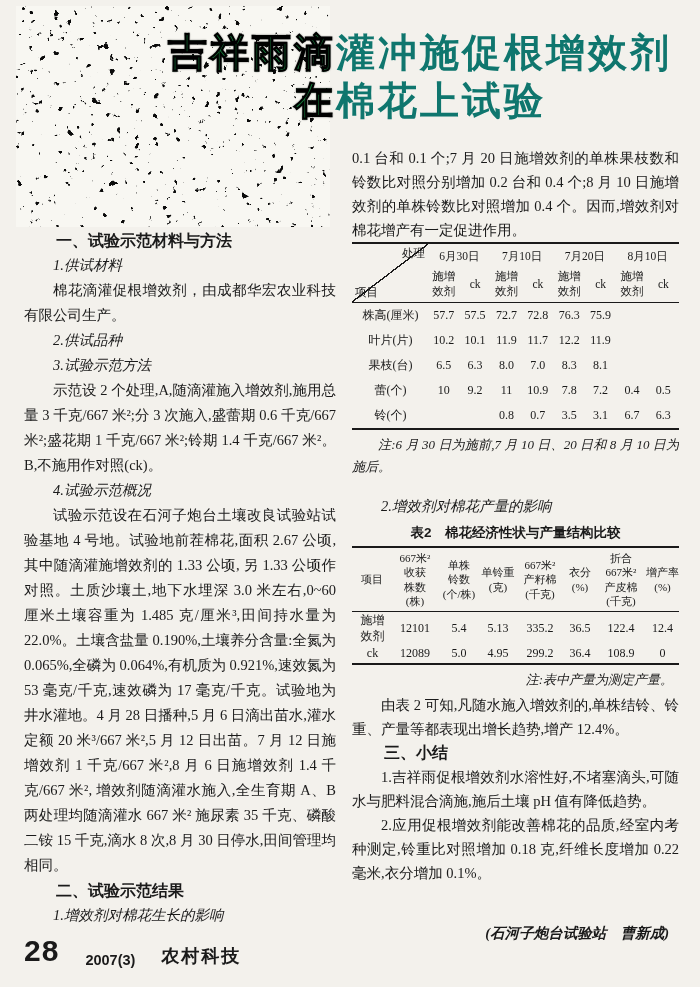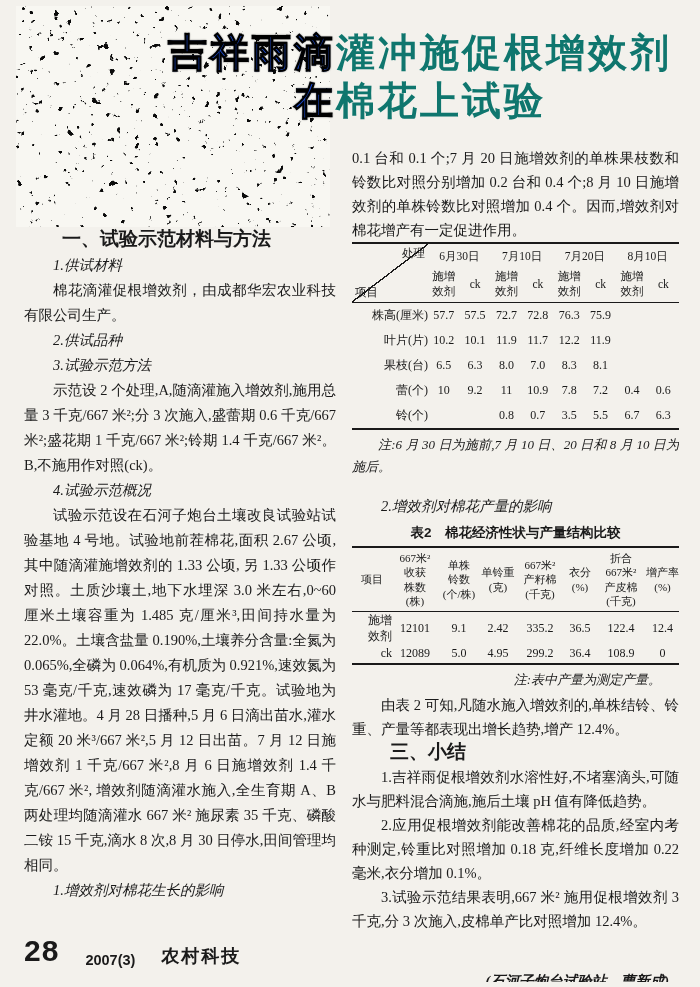--- a/index.html
+++ b/index.html
@@ -9,52 +9,52 @@
     font-family:"Liberation Serif","DejaVu Serif",serif;
   }
   
   .photo{position:absolute;left:16px;top:6px;width:314px;height:221px;background:#0b0b0b;overflow:hidden;}
   .photo svg{display:block;}
   
   .title-line{position:absolute;white-space:nowrap;font-family:"Liberation Sans","DejaVu Sans",sans-serif;
     font-weight:800;font-size:39px;letter-spacing:3px;z-index:5;}
   .title-1{left:168px;top:26px;}
   .title-2{left:294px;top:74px;}
-  .t-hollow{color:#1d4ed8;-webkit-text-stroke:1px #000;text-shadow:0 0 2px #000;}
+  .t-hollow{color:#15803d;-webkit-text-stroke:1px #000;text-shadow:0 0 2px #000;}
   .t-solid{color:#0f766e;}
   
   .col{position:absolute;text-align:justify;}
   .col-left{left:24px;top:228px;width:312px;height:706px;overflow:hidden;font-size:14.5px;line-height:25px;}
   .col-right{left:352px;top:146px;width:327px;height:836px;overflow:hidden;font-size:14.5px;}
   .col-right .blk{line-height:24px;}
   .blk{margin:0;}
-  .blk.h1{font-weight:700;font-family:Liberation Mono, monospace;font-size:19px;text-indent:2em;}
+  .blk.h1{font-weight:700;font-family:Liberation Serif, serif;font-size:16px;text-indent:2em;}
   .blk.h2{font-style:italic;font-size:14.5px;text-indent:2em;}
   .blk.p{text-indent:2em;}
   .blk.p0{text-indent:0;}
   .blk.byline{font-style:italic;text-align:right;padding-right:10px;font-weight:600;margin-top:36px;}
   
   .tbl-caption{font-weight:700;font-family:"Liberation Sans","DejaVu Sans",sans-serif;
     font-size:13.5px;text-align:center;margin:6px 0 4px;text-indent:0;}
   table{border-collapse:collapse;width:100%;table-layout:fixed;
     border-top:2px solid #1a1a1a;border-bottom:2px solid #1a1a1a;}
   thead{border-bottom:1.5px solid #1a1a1a;}
   th,td{font-weight:normal;padding:1px 0;text-align:center;font-size:12px;line-height:1.3;white-space:pre-line;vertical-align:middle;}
-  td.rl{text-align:right;padding-left:1px;}
+  td.rl{text-align:center;padding-left:1px;}
   .t1 td{height:23px;}
   .t1 th.date{font-size:11.5px;white-space:nowrap;padding-top:4px;}
   .t1 th.sub{font-size:11.5px;}
   .diag{position:relative;height:56px;
     background:linear-gradient(to bottom right,transparent calc(50% - 0.7px),#1a1a1a calc(50% - 0.7px),#1a1a1a calc(50% + 0.7px),transparent calc(50% + 0.7px));}
   .diag .c-tr{position:absolute;top:2px;right:3px;font-size:11.5px;}
   .diag .c-bl{position:absolute;bottom:2px;left:3px;font-size:11.5px;}
   .t2 th{font-size:11px;padding:3px 0;}
   .t2 td{font-size:12px;}
   .tbl-note{font-size:13px;font-style:italic;text-indent:2em;line-height:22px;margin:4px 0 16px;text-align:justify;}
-  .tbl-note.right{text-align:right;text-indent:0;padding-right:2px;margin:4px 16px 2px;}
+  .tbl-note.right{text-align:right;text-indent:0;padding-right:2px;margin:4px 4px 2px;}
   
   .footer{position:absolute;left:24px;top:934px;display:flex;align-items:flex-end;gap:26px;
     font-family:"Liberation Sans","DejaVu Sans",sans-serif;font-weight:800;}
   .pageno{font-size:30px;letter-spacing:1px;}
   .issue{font-size:14.5px;}
   .journal{font-size:18px;letter-spacing:2px;}
 </style>
 </head>
 <body>
 
@@ -80,20 +80,21 @@
 
 <div class="col col-left">
     <div class="blk h1">一、试验示范材料与方法</div>
     <div class="blk h2">1.供试材料</div>
     <div class="blk p">棉花滴灌促根增效剂，由成都华宏农业科技有限公司生产。</div>
     <div class="blk h2">2.供试品种</div>
     <div class="blk h2">3.试验示范方法</div>
     <div class="blk p">示范设 2 个处理,A,随滴灌施入增效剂,施用总量 3 千克/667 米²;分 3 次施入,盛蕾期 0.6 千克/667 米²;盛花期 1 千克/667 米²;铃期 1.4 千克/667 米²。B,不施用作对照(ck)。</div>
     <div class="blk h2">4.试验示范概况</div>
     <div class="blk p">试验示范设在石河子炮台土壤改良试验站试验基地 4 号地。试验地前茬棉花,面积 2.67 公顷,其中随滴灌施增效剂的 1.33 公顷, 另 1.33 公顷作对照。土质沙壤土,地下水埋深 3.0 米左右,0~60 厘米土壤容重为 1.485 克/厘米³,田间持水量为 22.0%。土壤含盐量 0.190%,土壤养分含量:全氮为 0.065%,全磷为 0.064%,有机质为 0.921%,速效氮为 53 毫克/千克,速效磷为 17 毫克/千克。试验地为井水灌地。4 月 28 日播种,5 月 6 日滴出苗水,灌水定额 20 米³/667 米²,5 月 12 日出苗。7 月 12 日施增效剂 1 千克/667 米²,8 月 6 日施增效剂 1.4 千克/667 米², 增效剂随滴灌水施入,全生育期 A、B 两处理均随滴灌水 667 米² 施尿素 35 千克、磷酸二铵 15 千克,滴水 8 次,8 月 30 日停水,田间管理均相同。</div>
+    <div class="blk h1">二、试验示范结果</div>
     <div class="blk h2">1.增效剂对棉花生长的影响</div>
   </div>
 
 <div class="col col-right">
 
   <div>
       <div class="blk p0">0.1 台和 0.1 个;7 月 20 日施增效剂的单株果枝数和铃数比对照分别增加 0.2 台和 0.4 个;8 月 10 日施增效剂的单株铃数比对照增加 0.4 个。因而,增效剂对棉花增产有一定促进作用。</div>
     </div>
 
   <table class="t1">
@@ -170,30 +171,30 @@
         </tr>
         <tr>
           <td class="rl">蕾(个)</td>
           <td>10</td>
           <td>9.2</td>
           <td>11</td>
           <td>10.9</td>
           <td>7.8</td>
           <td>7.2</td>
           <td>0.4</td>
-          <td>0.6</td>
+          <td>0.5</td>
         </tr>
         <tr>
           <td class="rl">铃(个)</td>
           <td></td>
           <td></td>
           <td>0.8</td>
           <td>0.7</td>
           <td>3.5</td>
-          <td>5.5</td>
+          <td>3.1</td>
           <td>6.7</td>
           <td>6.3</td>
         </tr>
       </tbody>
   </table>
   <div class="tbl-note">注:6 月 30 日为施前,7 月 10 日、20 日和 8 月 10 日为施后。</div>
 
   <div class="blk h2">2.增效剂对棉花产量的影响</div>
 
   <div class="tbl-caption">表2　棉花经济性状与产量结构比较</div>
@@ -231,22 +232,22 @@
 (千克)</th>
         <th>增产率
 (%)</th>
       </tr>
     </thead>
     <tbody>
         <tr>
           <td class="rl">施增
 效剂</td>
           <td>12101</td>
-          <td>9.1</td>
-          <td>2.42</td>
+          <td>5.4</td>
+          <td>5.13</td>
           <td>335.2</td>
           <td>36.5</td>
           <td>122.4</td>
           <td>12.4</td>
         </tr>
         <tr>
           <td class="rl">ck</td>
           <td>12089</td>
           <td>5.0</td>
           <td>4.95</td>
@@ -257,21 +258,20 @@
         </tr>
       </tbody>
   </table>
   <div class="tbl-note right">注:表中产量为测定产量。</div>
 
   <div>
       <div class="blk p">由表 2 可知,凡随水施入增效剂的,单株结铃、铃重、产量等都表现出增长趋势,增产 12.4%。</div>
       <div class="blk h1">三、小结</div>
       <div class="blk p">1.吉祥雨促根增效剂水溶性好,不堵塞滴头,可随水与肥料混合滴施,施后土壤 pH 值有降低趋势。</div>
       <div class="blk p">2.应用促根增效剂能改善棉花的品质,经室内考种测定,铃重比对照增加 0.18 克,纤维长度增加 0.22 毫米,衣分增加 0.1%。</div>
-      <div class="blk p">3.试验示范结果表明,667 米² 施用促根增效剂 3 千克,分 3 次施入,皮棉单产比对照增加 12.4%。</div>
       <div class="blk byline">(石河子炮台试验站　曹新成)</div>
     </div>
 </div>
 
 <div class="footer">
   <span class="pageno">28</span>
   <span class="issue">2007(3)</span>
   <span class="journal">农村科技</span>
 </div>
 

